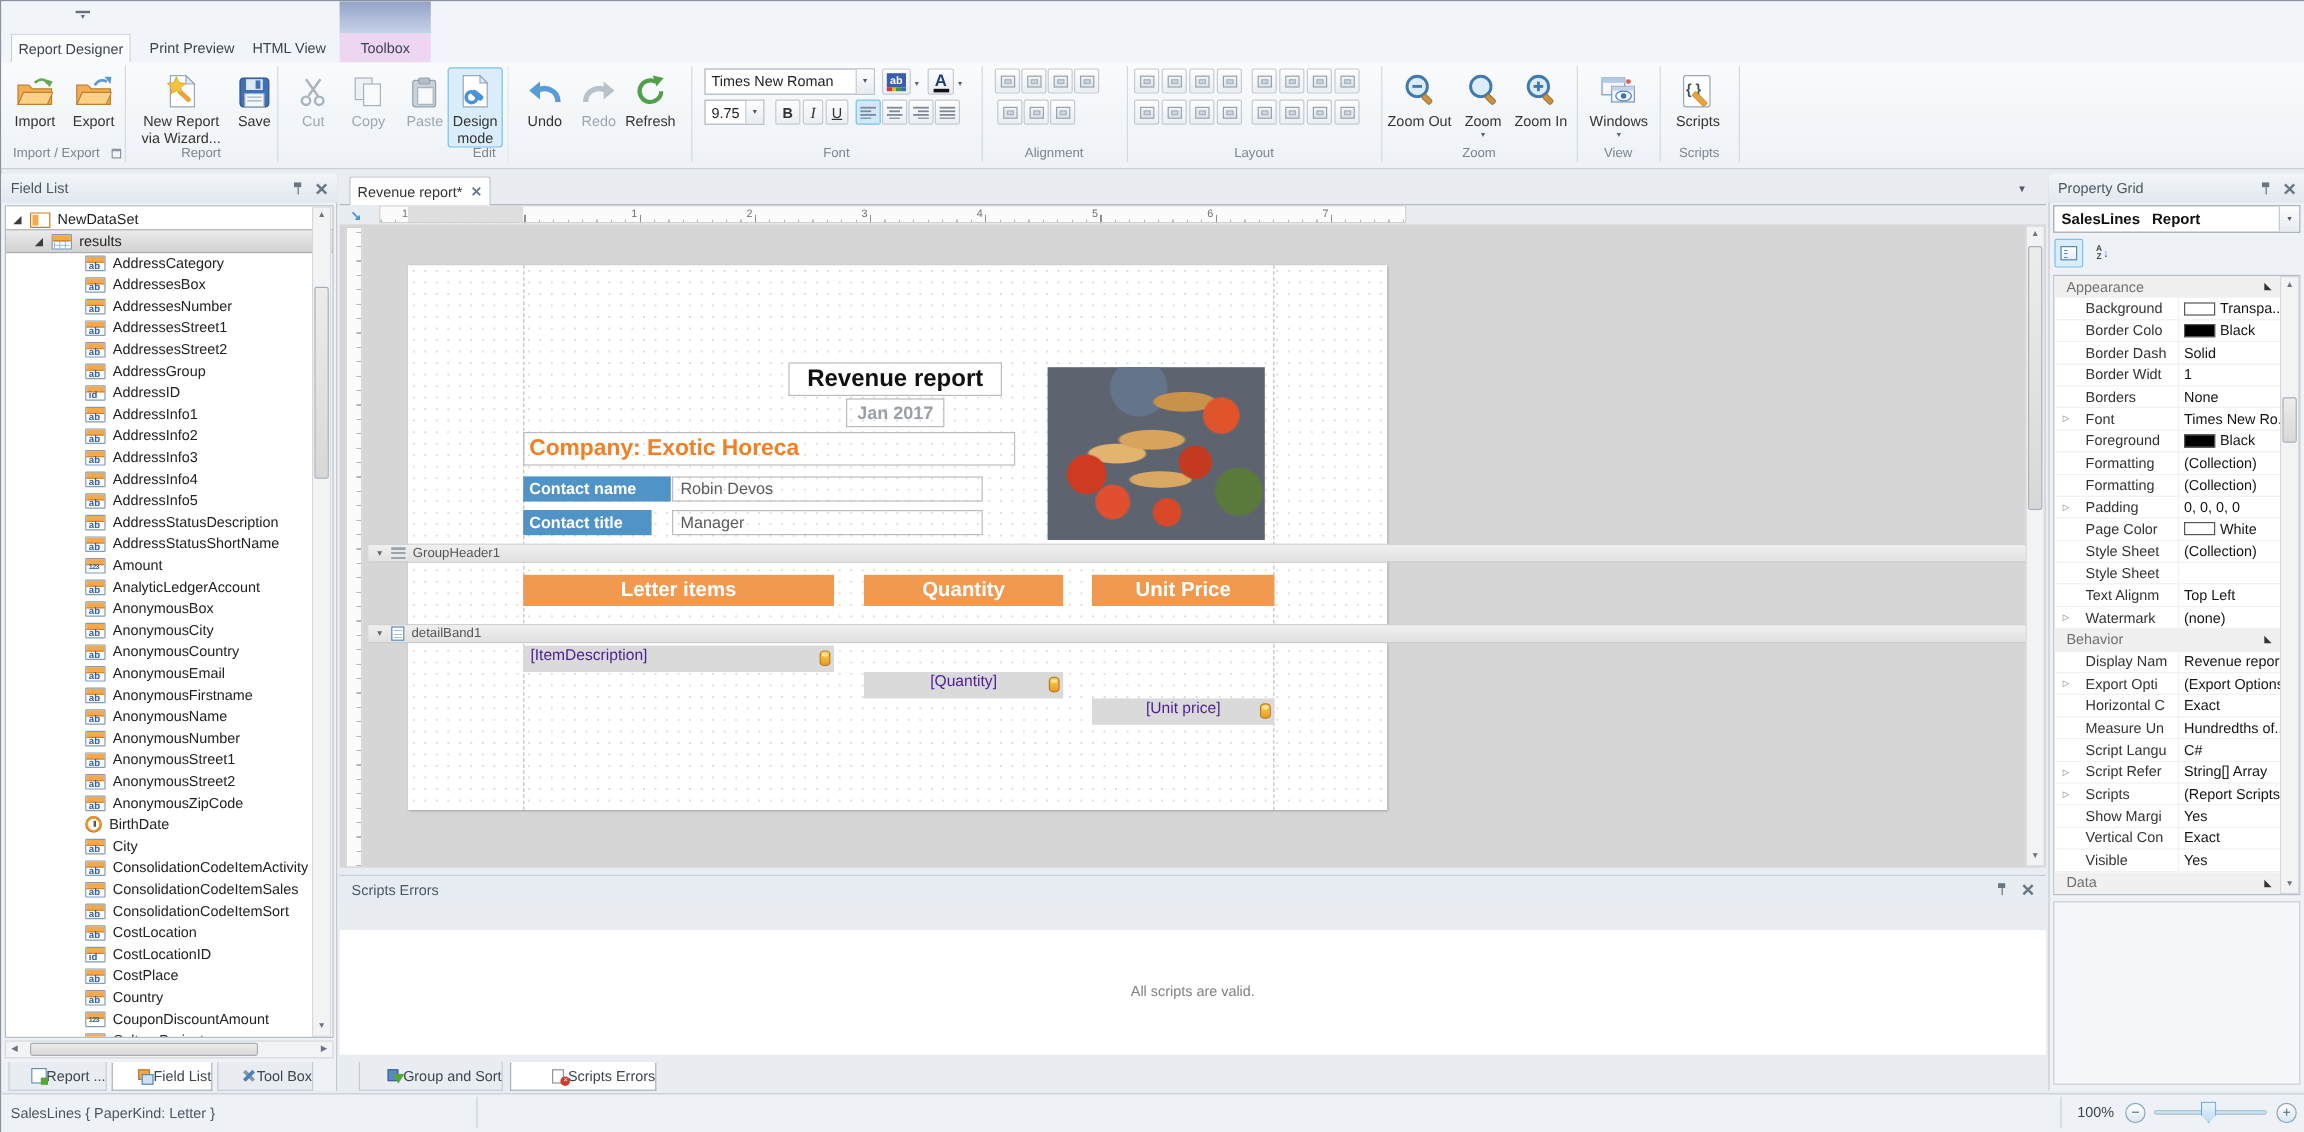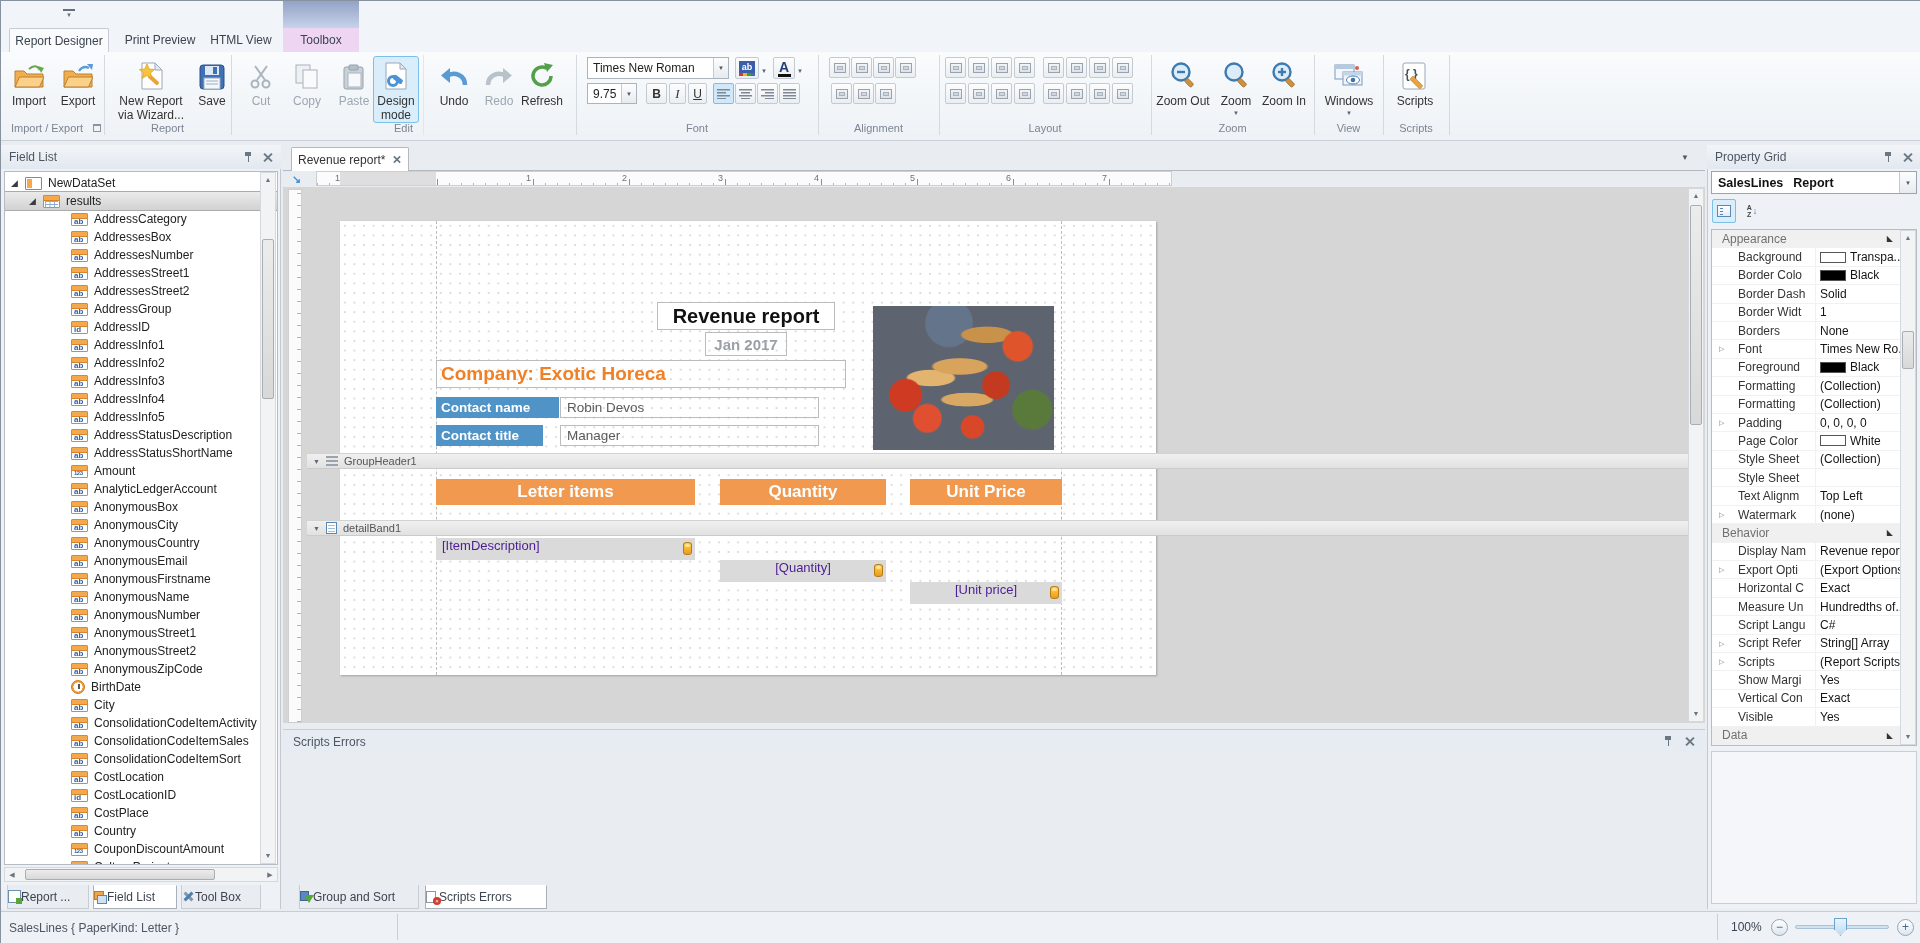--- a/index.html
+++ b/index.html
@@ -78,21 +78,21 @@
   [data-icon="time"] .fl-icon::before{display:none;}
   [data-icon="time"] .fl-icon::after{content:"";left:6px;top:3px;width:1.5px;height:5px;background:#555;}
 
   
   .sb-track{background:#f2f3f5;border:1px solid #d5d8dc;}
   .sb-thumb{position:absolute;background:linear-gradient(#ececec,#d8d8d8);border:1px solid #a9aeb4;border-radius:2px;}
   .sb-arrow{position:absolute;width:100%;height:14px;font-size:7px;color:#6a7480;text-align:center;line-height:14px;}
   .sb-arrow.h{width:14px;height:100%;line-height:13px;}
 
   
-  .btab{top:884px;height:24px;display:flex;align-items:center;justify-content:flex-start;gap:0;font-size:12px;color:#3c4450;background:#e9edf2;border:1px solid #c8cdd4;border-top:none;}
+  .btab{top:884px;height:24px;display:flex;align-items:center;justify-content:flex-end;gap:0;font-size:12px;color:#3c4450;background:#e9edf2;border:1px solid #c8cdd4;border-top:none;}
   .btab.active{background:#fff;border:1px solid #a8b0b8;border-top:1px solid #fff;z-index:2;}
   .ticon{width:13px;height:13px;position:relative;flex:0 0 auto;}
 
   
   .doc-tab{left:290px;top:146px;width:118px;height:24px;background:#fff;border:1px solid #b2b9c1;border-bottom:none;border-radius:2px 2px 0 0;display:flex;align-items:center;font-size:12px;color:#333;padding:0 6px;z-index:2;}
   .tabline{left:282px;top:169px;width:1422px;height:1px;background:#b2b9c1;}
   .surface{left:282px;top:186px;width:1422px;height:536px;background:#d6d6d6;}
   .hruler{left:315px;top:170px;width:856px;height:15px;background-color:#fbfbfb;border:1px solid #cfcfcf;
           background-image:repeating-linear-gradient(90deg,#8f8f8f 0 1px,transparent 1px 96px),repeating-linear-gradient(90deg,#b5b5b5 0 1px,transparent 1px 12px);
           background-size:100% 8px,100% 4px;background-position:24px 7px,0 11px;background-repeat:no-repeat;}
@@ -847,20 +847,23 @@
     <span class="sb-arrow" style="top:0">▲</span>
     <span class="sb-thumb" style="left:1px;top:16px;width:12px;height:220px"></span>
     <span class="sb-arrow" style="bottom:0">▼</span>
   </div>
 
   <div class="ab se-title">
     <span>Scripts Errors</span>
     <span class="pin" style="margin-left:auto"></span>
     <span class="xicon" style="margin:0 10px 0 12px"></span>
   </div>
+  <div class="ab se-body">
+    <div style="text-align:center;padding-top:44px;font-size:12px;color:#808080">All scripts are valid.</div>
+  </div>
 
   <div class="ab btab" style="left:298px;width:120px">
     <span class="ticon">
         <span style="position:absolute;left:0;top:1px;width:9px;height:10px;background:#5b87c5;border:1px solid #3f6499"></span>
         <span style="position:absolute;right:-1px;bottom:0;width:0;height:0;border-left:5px solid transparent;border-right:5px solid transparent;border-top:8px solid #57a639"></span>
       </span>
     <span>Group and Sort</span>
   </div>
   <div class="ab btab active" style="left:424px;width:122px">
     <span class="ticon">

